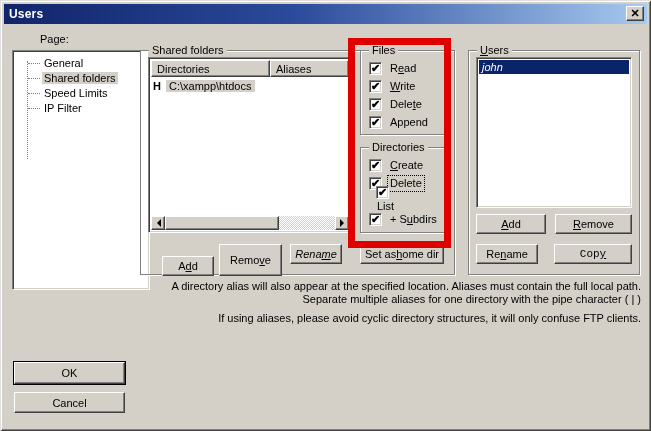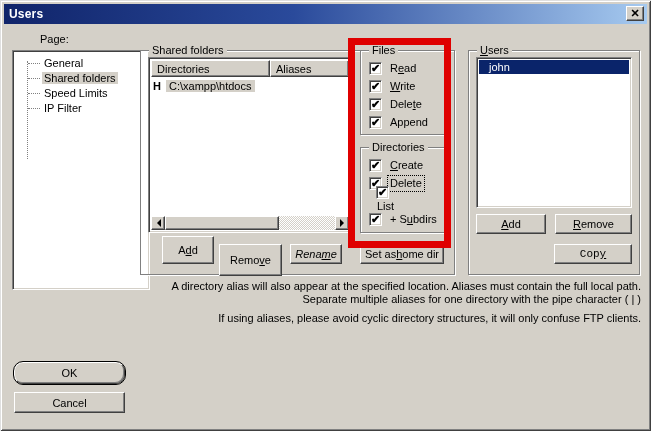--- a/index.html
+++ b/index.html
@@ -18,21 +18,21 @@
   }
   .title-text{color:#fff;font-weight:bold;font-size:12px;margin-left:5px;letter-spacing:.2px;}
   .btn{
     background:#d4d0c8;
     border:1px solid;border-color:#ffffff #404040 #404040 #ffffff;
     box-shadow:inset -1px -1px 0 #808080, inset 1px 1px 0 #d4d0c8;
     display:flex;align-items:center;justify-content:center;
     font-family:"Liberation Sans",sans-serif;font-size:11px;color:#000;
     position:absolute;cursor:default;user-select:none;
   }
-  .btn-default{outline:1px solid #000;border-radius:9px;}
+  .btn-default{outline:1px solid #000;}
   .close-btn{position:absolute;top:2px;right:3px;width:18px;height:15px;font-weight:bold;font-size:11px;line-height:11px;}
   .sunken{
     background:#fff;border:1px solid;border-color:#808080 #ffffff #ffffff #808080;
     box-shadow:inset 1px 1px 0 #404040, inset -1px -1px 0 #d4d0c8;
   }
   .group{position:absolute;border:1px solid #808080;box-shadow:inset 1px 1px 0 #ffffff, 1px 1px 0 #ffffff;}
   .group-label{position:absolute;top:-8px;left:8px;background:#d4d0c8;padding:0 3px;line-height:14px;}
   .abs{position:absolute;}
   
   .tree{position:absolute;left:12px;top:50px;width:138px;height:240px;}
@@ -61,21 +61,21 @@
   .tri-right{width:0;height:0;border:4px solid transparent;border-left:4px solid #000;margin-left:3px;}
   
   .check-row{position:absolute;left:8px;height:14px;display:flex;align-items:center;}
   .checkbox{width:13px;height:13px;background:#fff;border:1px solid;border-color:#808080 #ffffff #ffffff #808080;
     box-shadow:inset 1px 1px 0 #404040, inset -1px -1px 0 #d4d0c8;position:relative;flex:0 0 13px;}
   .checkbox.checked::after{content:"✔";position:absolute;left:1px;top:-1px;font-size:11px;font-weight:bold;color:#000;}
   .check-label{margin-left:6px;line-height:13px;padding:1px 2px;}
   .check-label.focused{outline:1px dotted #000;}
   
   .userlist{position:absolute;left:476px;top:57px;width:156px;height:151px;padding:2px;}
-  .user-item{height:14px;line-height:14px;padding-left:10px;}
+  .user-item{height:14px;line-height:14px;padding-left:3px;font-style:italic;}
   .user-item.selected{background:#0a246a;color:#fff;}
   
   .notes{position:absolute;left:133px;top:280px;width:508px;line-height:13px;text-align:right;}
   .notes p{margin:0 0 6px 0;}
   
   .annotation{position:absolute;left:348px;top:38px;width:103px;height:210px;border:7px solid #df0000;z-index:50;pointer-events:none;}
   u{text-decoration:underline;}
 </style>
 </head>
 <body>
@@ -122,21 +122,21 @@
       <div class="btn sb-btn" style="left:0;">
           <span class="tri-left"></span>
         </div>
       <div class="sb-thumb"></div>
       <div class="btn sb-btn" style="right:0;">
           <span class="tri-right"></span>
         </div>
     </div>
   </div>
 
-  <div class="btn" style="left:162px;top:236px;width:52px;height:28px;">A<u>d</u>d</div>
+  <div class="btn" style="left:162px;top:256px;width:52px;height:20px;">A<u>d</u>d</div>
   <div class="btn" style="left:219px;top:244px;width:63px;height:32px;">Remo<u>v</u>e</div>
   <div class="btn" style="left:290px;top:244px;width:52px;height:20px;font-style:italic;">Rena<u>m</u>e</div>
   <div class="btn" style="left:360px;top:244px;width:84px;height:20px;">Set as <u>h</u>ome dir</div>
 
   <div class="group" style="left:360px;top:50px;width:87px;height:85px;">
     <span class="group-label">Files</span>
     <div class="check-row" style="top:10px;">
       <span class="checkbox checked"></span>
       <span class="check-label">R<u>e</u>ad</span>
     </div>
@@ -177,20 +177,21 @@
   <div class="annotation"></div>
 
   <div class="group" style="left:468px;top:50px;width:172px;height:225px;">
     <span class="group-label"><u>U</u>sers</span>
   </div>
   <div class="userlist sunken">
     <div class="user-item selected">john</div>
   </div>
   <div class="btn" style="left:476px;top:214px;width:70px;height:20px;"><u>A</u>dd</div>
   <div class="btn" style="left:555px;top:214px;width:77px;height:20px;"><u>R</u>emove</div>
+  <div class="btn" style="left:476px;top:244px;width:62px;height:20px;">Re<u>n</u>ame</div>
   <div class="btn" style="left:554px;top:244px;width:78px;height:20px;font-family:Liberation Mono, monospace;">Cop<u>y</u></div>
 
   <div class="notes">
     <p>A directory alias will also appear at the specified location. Aliases must contain the full local path. Separate multiple aliases for one directory with the pipe character ( | )</p>
     <p>If using aliases, please avoid cyclic directory structures, it will only confuse FTP clients.</p>
   </div>
 
   <div class="btn btn-default" style="left:14px;top:362px;width:111px;height:22px;">OK</div>
   <div class="btn" style="left:14px;top:392px;width:111px;height:21px;">Cancel</div>
 

